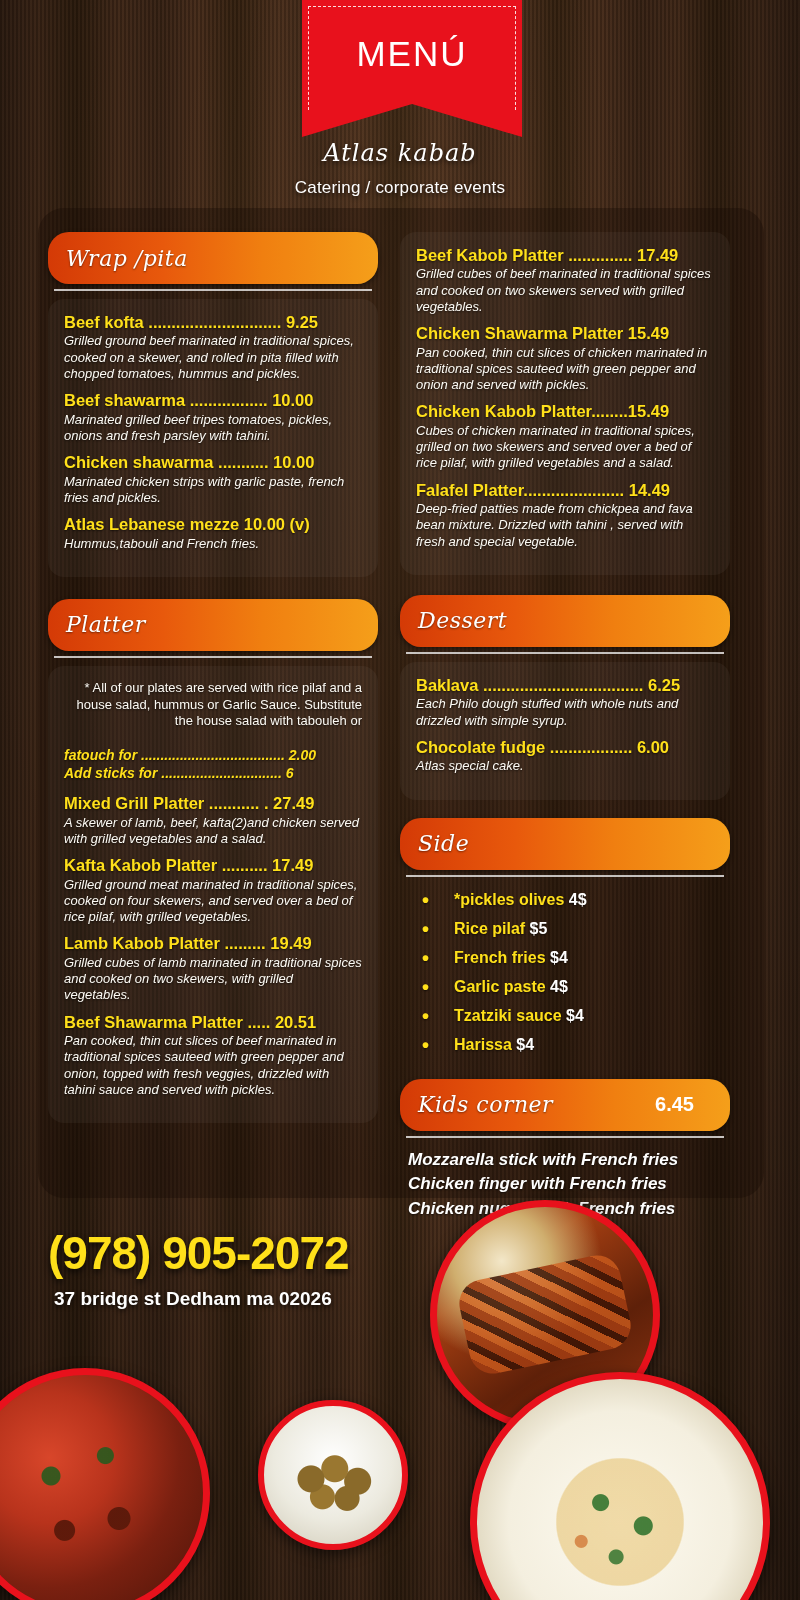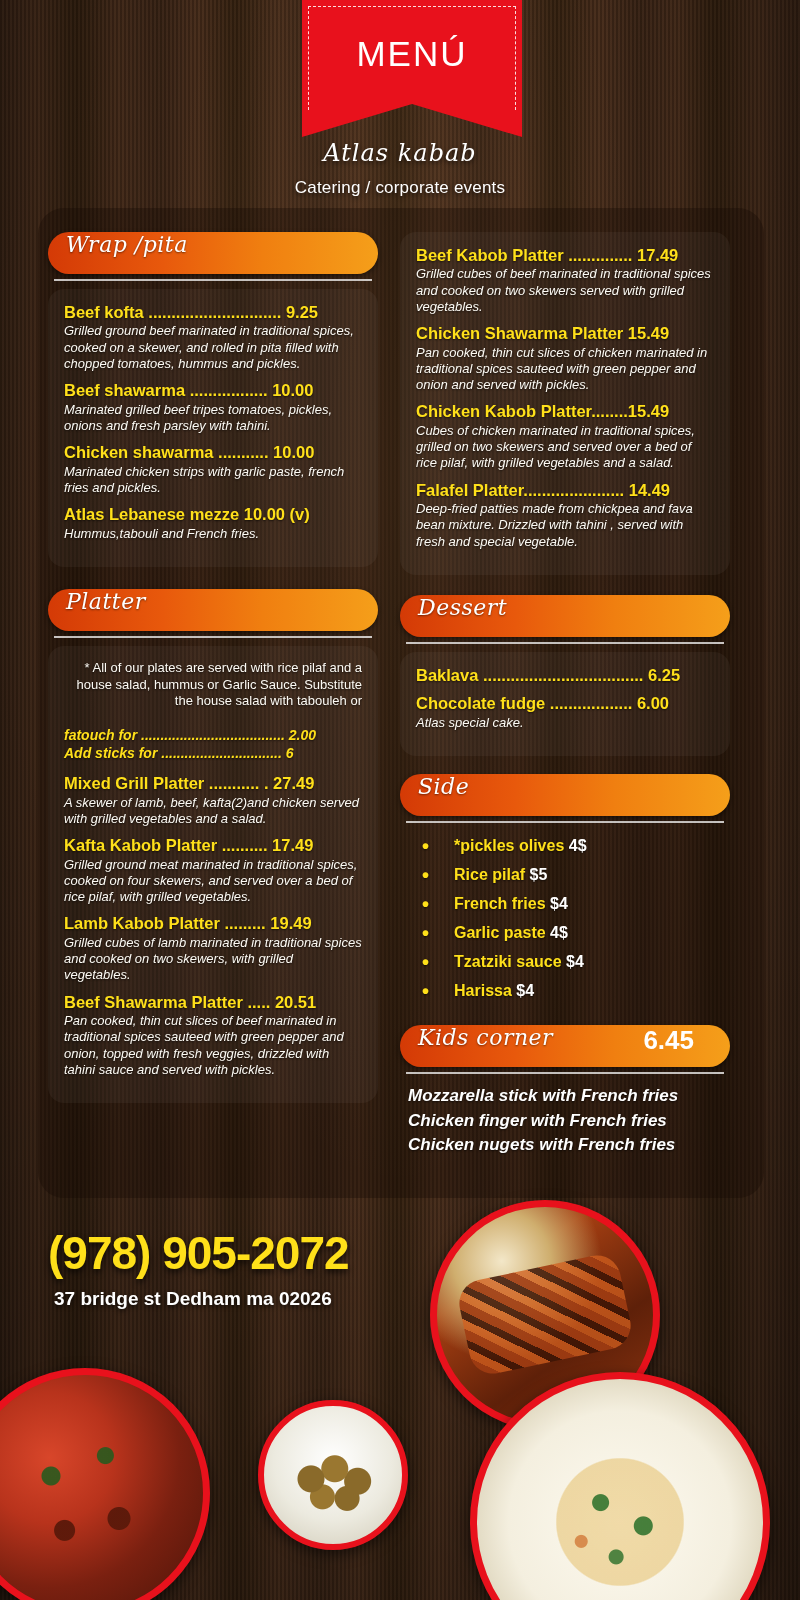--- a/index.html
+++ b/index.html
@@ -76,39 +76,39 @@
     border-radius: 26px;
     z-index: 2;
   }
 
   .col-left  { position: absolute; left: 48px; top: 232px; width: 330px; z-index: 3; }
   .col-right { position: absolute; left: 400px; top: 232px; width: 330px; z-index: 3; }
 
   
   .pill {
     position: relative;
-    height: 42px;
+    height: 52px;
     border-radius: 21px;
     background: linear-gradient(90deg, #d43a06 0%, #e8590c 35%, #f07f10 65%, #f59f1a 100%);
-    display: flex; 
+    display: flex; align-items: center;
     padding: 0 18px;
     box-shadow: 0 2px 5px rgba(0,0,0,0.45);
   }
   .pill-label {
     color: #fff;
     font-family: "DejaVu Serif", serif;
     font-style: italic;
     font-size: 22px;
     letter-spacing: .5px;
     text-shadow: 0 1px 2px rgba(0,0,0,0.5);
   }
   .pill-price {
     margin-left: auto;
     color: #fff;
-    font-size: 26px; font-weight: bold;
+    font-size: 20px; font-weight: bold;
     padding-right: 18px;
   }
   .pill-rule {
     height: 2px;
     background: rgba(255,255,255,0.75);
     margin: 5px 6px 0 6px;
   }
 
   
   .card {
@@ -359,20 +359,21 @@
     <div style="height:20px"></div>
 
     <div class="pill">
       <span class="pill-label">Dessert</span>
     </div>
     <div class="pill-rule"></div>
 
     <div class="card">
       <div class="item">
         <div class="item-title">Baklava ................................... 6.25</div>
+        <div class="item-desc">Each Philo dough stuffed with whole nuts and drizzled with simple syrup.</div>
       </div>
       <div class="item">
         <div class="item-title">Chocolate fudge .................. 6.00</div>
         <div class="item-desc">Atlas special cake.</div>
       </div>
     </div>
 
     <div style="height:18px"></div>
 
     <div class="pill">

